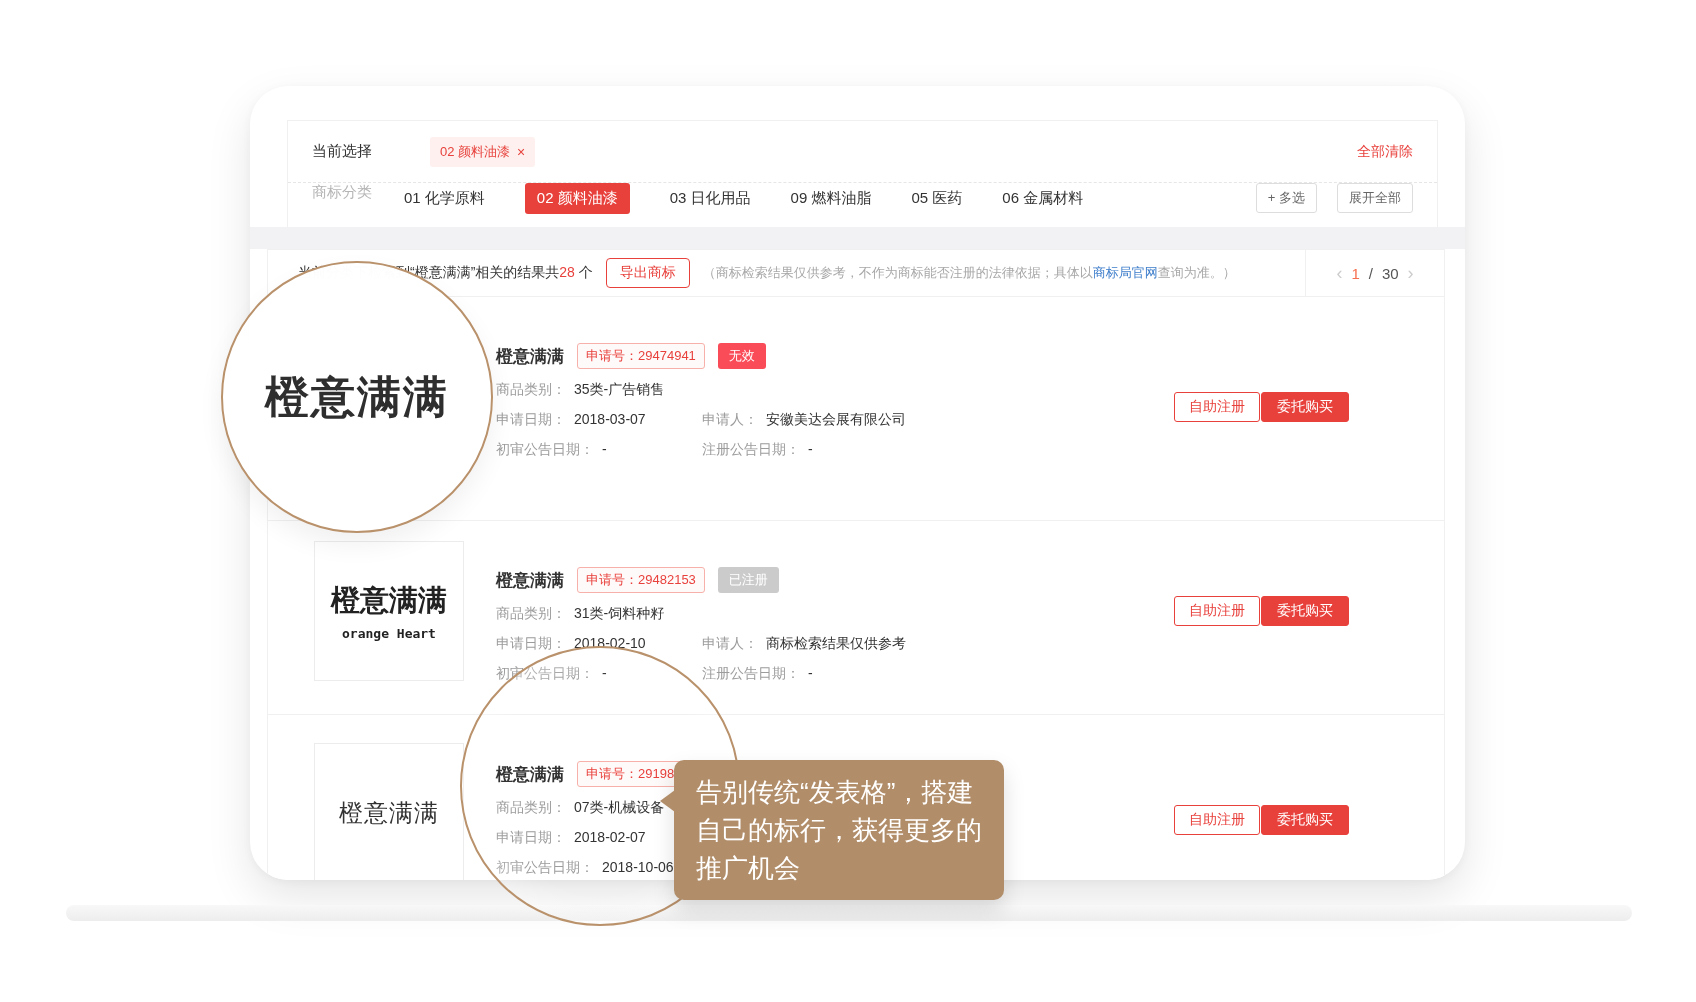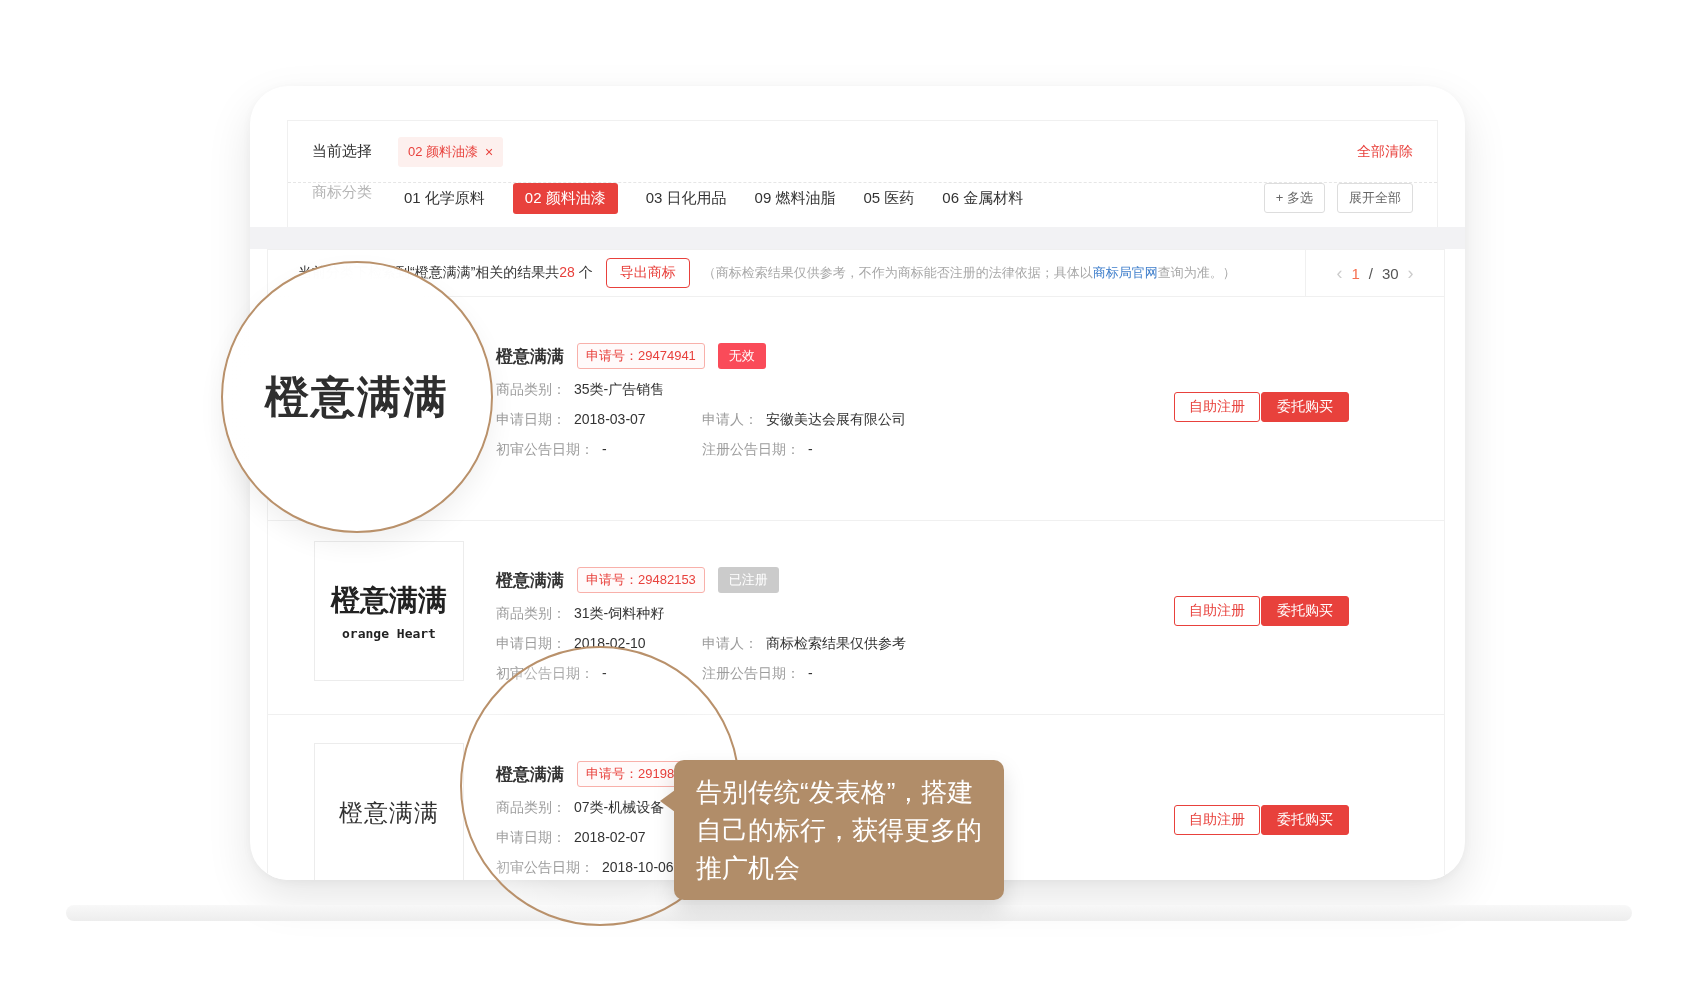--- a/index.html
+++ b/index.html
@@ -9,32 +9,32 @@
 
   
   .panel { position:absolute; left:250px; top:86px; width:1215px; height:794px;
     background:#fff; border-radius:38px; overflow:hidden;
     box-shadow:0 18px 45px rgba(0,0,0,.10), 0 2px 10px rgba(0,0,0,.04); }
 
   
   .filter-card { position:absolute; left:37px; top:34px; width:1151px; background:#fff;
     border:1px solid #f0f0f0; }
   .filter-row1 { display:flex; align-items:center; height:62px; padding:0 24px;
-    border-bottom:1px dashed #e6e6e6; }
+    border-bottom:1px dashed #e6e6e6;gap:32px; }
   .cur-label { font-size:15px; color:#333; }
   .sel-tag { margin-left:26px; background:#fdf0ee; color:#e8413c; font-size:13px;
     padding:6px 10px; border-radius:3px; display:flex; align-items:center; gap:7px; cursor:pointer; }
   .sel-tag .x { font-size:14px; line-height:1; }
   .clear-all { margin-left:auto; color:#e8413c; font-size:14px; cursor:pointer; }
   .filter-row2 { display:flex; align-items:flex-start; height:44px; padding:0 24px; }
   .cat-label { color:#b5b5b5; font-size:15px; margin-right:32px; }
-  .cat-items { display:flex; align-items:center; gap:28px; font-size:15px; color:#333; }
+  .cat-items { display:flex; align-items:center; gap:40px; font-size:15px; color:#333; }
   .cat-item { cursor:pointer; }
   .cat-item.selected { background:#e8413c; color:#fff; padding:6px 12px; border-radius:3px; }
-  .cat-right { margin-left:auto; display:flex; gap:12px; }
+  .cat-right { margin-left:auto; display:flex; gap:20px; }
   .ghost-btn { border:1px solid #ddd; color:#666; font-size:13px; padding:5px 11px;
     border-radius:3px; background:#fff; cursor:pointer; }
 
   .gap-strip { position:absolute; left:0; top:141px; width:100%; height:22px; background:#f2f2f4; }
 
   
   .results-card { position:absolute; left:17px; top:163px; width:1178px; height:631px;
     background:#fff; border:1px solid #f0f0f0; border-bottom:none; }
   .results-header { position:relative; height:47px; border-bottom:1px solid #f0f0f0;
     display:flex; align-items:center; padding:0 145px 0 30px; gap:13px;

